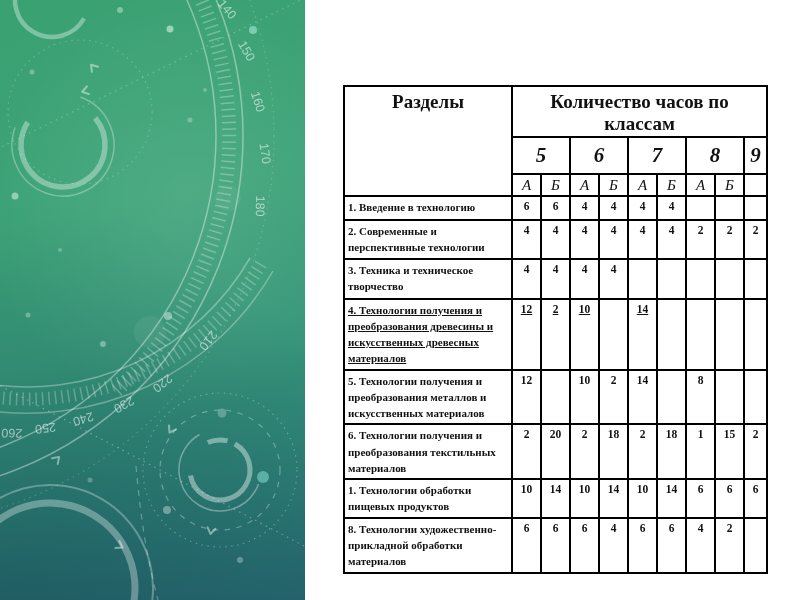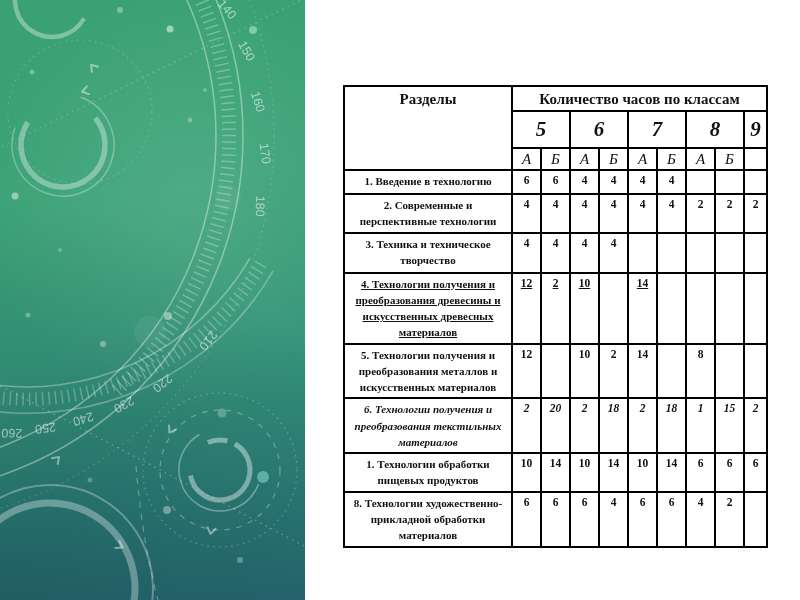--- a/index.html
+++ b/index.html
@@ -16,39 +16,39 @@
   .panel svg{position:absolute;left:0;top:0;}
   .title{position:absolute;left:35px;top:221px;width:262px;
     font-weight:600;font-size:27px;line-height:35px;color:#ffffff;
     white-space:pre-line;letter-spacing:.3px;}
 
   
   .content{position:absolute;left:305px;top:0;width:495px;height:600px;background:#fff;}
   table.hours{position:absolute;left:38px;top:85px;border-collapse:collapse;
     table-layout:fixed;font-family:"Liberation Serif",serif;color:#111;}
   table.hours th,table.hours td{border:2px solid #000;overflow:hidden;}
-  th.hdr{font-size:15px;font-weight:bold;text-align:center;
+  th.hdr{font-size:19px;font-weight:bold;text-align:center;
     vertical-align:top;padding-top:4px;}
   thead tr:nth-child(1){height:25px;}
   thead tr:nth-child(2){height:37px;}
   thead tr:nth-child(3){height:22px;}
   th.cls{font-size:21px;font-weight:bold;font-style:italic;text-align:center;
     vertical-align:middle;}
   th.sub{font-size:15px;font-weight:normal;font-style:italic;text-align:center;
     vertical-align:middle;}
-  td.label{font-size:11px;font-weight:bold;text-align:center;vertical-align:top;
+  td.label{font-size:11px;font-weight:bold;text-align:left;vertical-align:top;
     padding:2px 3px;line-height:1.48;}
   td.val{font-size:11.5px;font-weight:bold;text-align:center;vertical-align:top;
     padding-top:3px;}
   tbody tr:nth-child(1){height:24px;}
   tbody tr:nth-child(2){height:38px;}
   tbody tr:nth-child(3){height:40px;margin-top:20px;}
   tbody tr:nth-child(4){height:66px;text-decoration:underline;}
   tbody tr:nth-child(5){height:50px;}
-  tbody tr:nth-child(6){height:52px;font-style:italic;}
+  tbody tr:nth-child(6){height:52px;}
   tbody tr:nth-child(7){height:35px;}
   tbody tr:nth-child(8){height:49px;}
 
   
   .dialnum{font-family:"Liberation Sans",sans-serif;font-size:12.5px;
     fill:rgba(255,255,255,.55);}
 </style>
 </head>
 <body>
 

